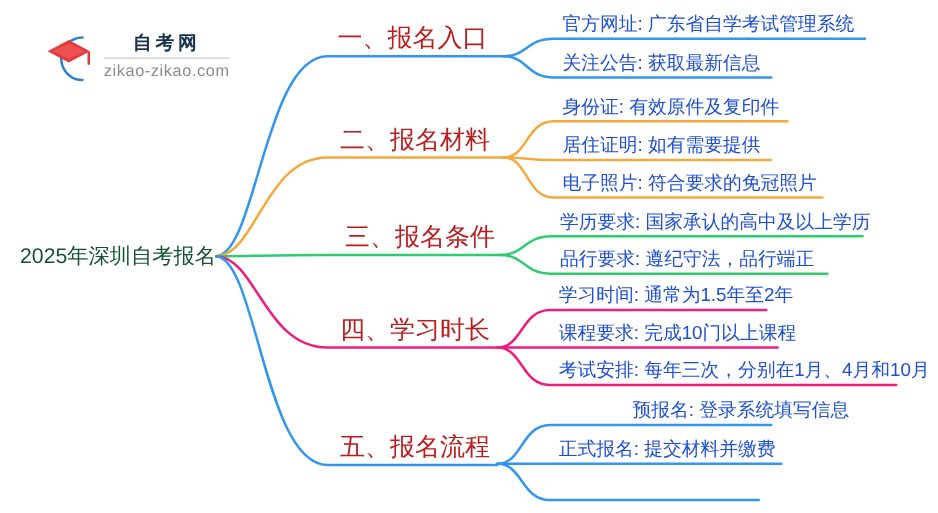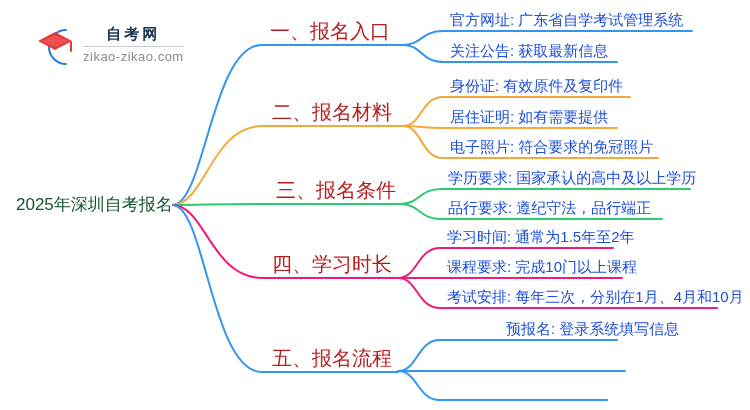--- a/index.html
+++ b/index.html
@@ -78,14 +78,15 @@
   <div class="node" style="left:450px;top:138px;">电子照片: 符合要求的免冠照片</div>
 
   <div class="node" style="left:448px;top:169px;">学历要求: 国家承认的高中及以上学历</div>
   <div class="node" style="left:448px;top:199px;">品行要求: 遵纪守法，品行端正</div>
 
   <div class="node" style="left:447px;top:228px;text-align:center;">学习时间: 通常为1.5年至2年</div>
   <div class="node" style="left:447px;top:258px;">课程要求: 完成10门以上课程</div>
   <div class="node" style="left:447px;top:288px;">考试安排: 每年三次，分别在1月、4月和10月</div>
 
   <div class="node" style="left:460px;top:320px;margin-left:46px;">预报名: 登录系统填写信息</div>
+  <div class="node" style="left:447px;top:351px;">正式报名: 提交材料并缴费</div>
 
 </div>
 
 </body></html>

